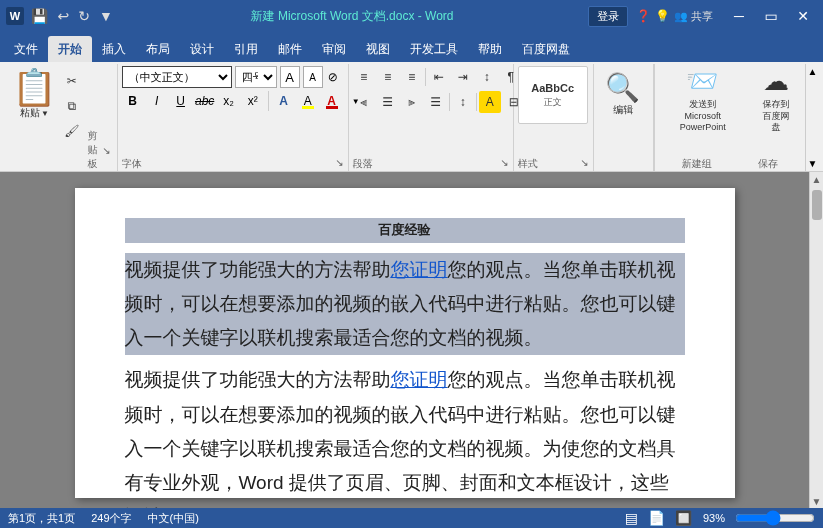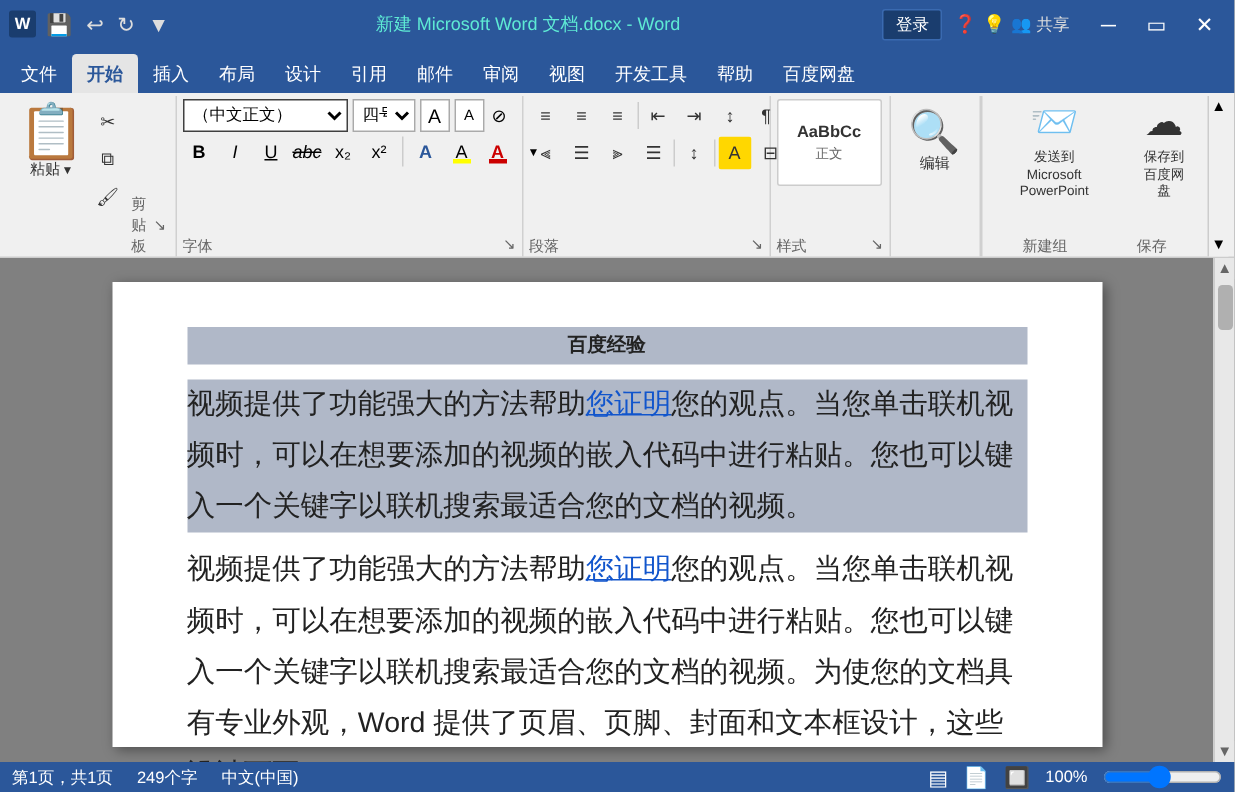--- a/index.html
+++ b/index.html
@@ -445,16 +445,16 @@
 </div>
 
 <div class="status-bar">
   <span>第1页，共1页</span>
   <span>249个字</span>
   <span>中文(中国)</span>
   <div class="status-right">
     <span class="view-btn">▤</span>
     <span class="view-btn">📄</span>
     <span class="view-btn">🔲</span>
-    <span class="zoom-text">100%</span>
+    <span class="zoom-text">93%</span>
     <input type="range" min="10" max="200" value="100" style="width: 80px;">
   </div>
 </div>
 
 </body></html>

